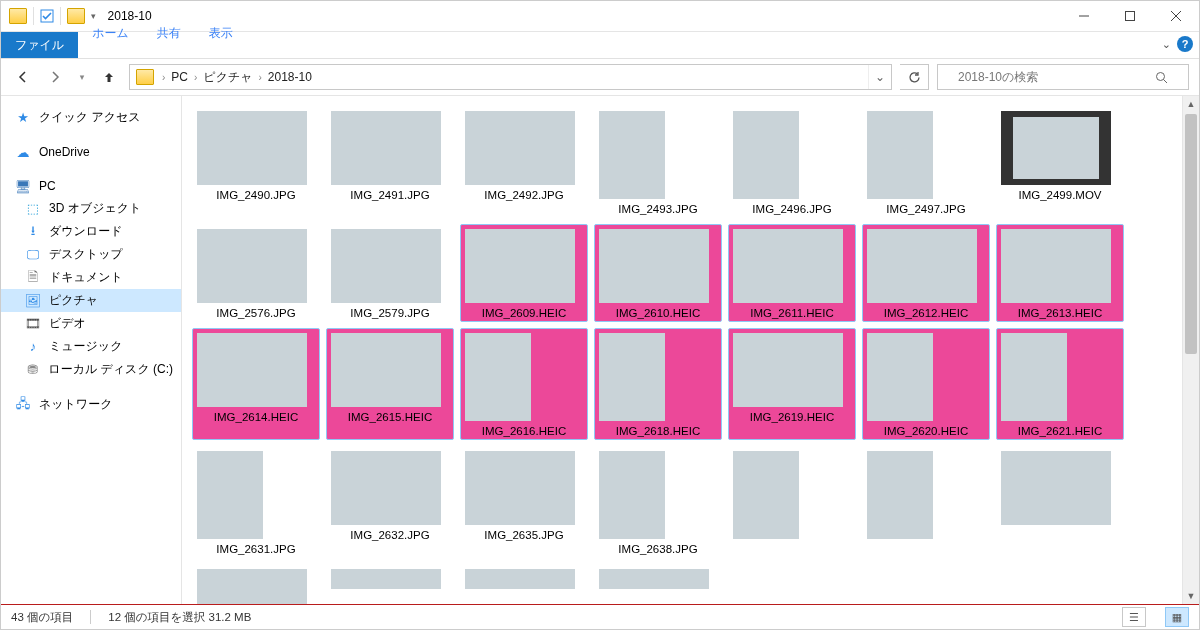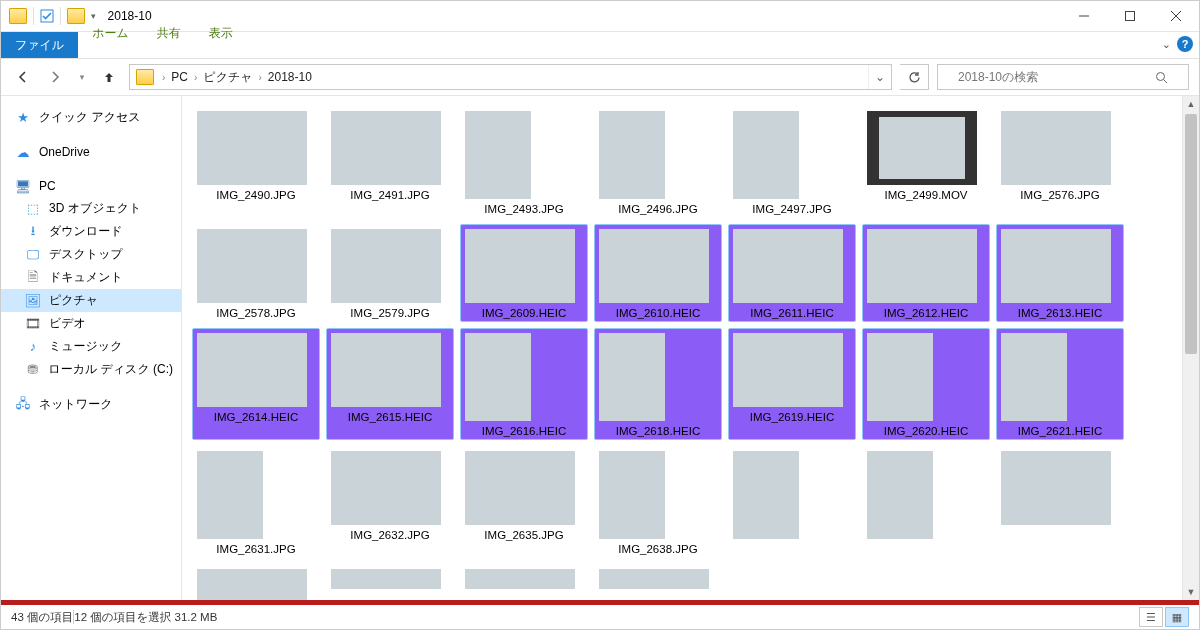--- a/index.html
+++ b/index.html
@@ -8,21 +8,21 @@
 .titlebar{height:30px;display:flex;align-items:center;background:#fff;border-bottom:1px solid #e5e5e5}
 .titlebar .qat{display:flex;align-items:center;gap:6px;padding:0 8px}
 .titlebar .qat .folder-ico{width:16px;height:14px;background:linear-gradient(#ffe9a6,#ffcf47);border:1px solid #d4a400;border-radius:1px}
 .titlebar .qat .sep{width:1px;height:18px;background:#e0e0e0}
 .titlebar .title{flex:0 0 auto;padding-left:4px}
 .titlebar .spacer{flex:1}
 .winbtn{width:46px;height:30px;display:flex;align-items:center;justify-content:center;color:#444}
 
 .ribbon{height:26px;display:flex;align-items:flex-end;background:#fff;border-bottom:1px solid #e1e1e1;position:relative}
 .ribbon .file{background:#1979ca;color:#fff;padding:5px 14px;font-size:12px;height:26px;box-sizing:border-box;display:flex;align-items:center}
-.ribbon .tab{padding:16px 14px;color:#4d7c0f}
+.ribbon .tab{padding:16px 14px;color:#3b82f6}
 .ribbon .right{position:absolute;right:6px;top:4px;display:flex;gap:6px;align-items:center;color:#555}
 .ribbon .help{width:16px;height:16px;border-radius:50%;background:#1979ca;color:#fff;display:flex;align-items:center;justify-content:center;font-size:11px;font-weight:bold}
 
 .navrow{height:36px;display:flex;align-items:center;gap:8px;padding:0 10px;border-bottom:1px solid #e5e5e5}
 .navbtn{width:24px;height:24px;display:flex;align-items:center;justify-content:center;color:#777;border-radius:2px}
 .navbtn.enabled{color:#333}
 .addr{flex:1;height:24px;border:1px solid #c8c8c8;display:flex;align-items:center;background:#fff}
 .addr .folder-ico{width:16px;height:14px;background:linear-gradient(#ffe9a6,#ffcf47);border:1px solid #d4a400;border-radius:1px;margin:0 6px}
 .addr .crumb{padding:0 4px;color:#222}
 .addr .chev{color:#888;padding:0 2px;font-size:10px}
@@ -49,30 +49,30 @@
 .ic-doc{color:#6e6e6e}
 .ic-pic{color:#2e8ae6}
 .ic-vid{color:#444}
 .ic-music{color:#2e8ae6}
 .ic-disk{color:#888}
 .ic-net{color:#2e8ae6}
 
 .content{flex:1;overflow:auto;padding:10px 0 10px 10px}
 .grid{display:flex;flex-wrap:wrap;gap:6px 6px}
 .thumb{width:118px;display:flex;flex-direction:column;padding:4px 4px 2px 4px;border:1px solid transparent;border-radius:2px}
-.thumb.sel{background:#8b5cf6;border-color:#8fc8f6}
+.thumb.sel{background:#ec4899;border-color:#8fc8f6}
 .thumb .img{width:110px;height:74px;background:#c9d3d8;display:flex;align-items:center;justify-content:center;position:relative;overflow:hidden}
 .thumb .img.tall{width:66px;height:88px}
 .thumb .img.mov{box-shadow:inset 0 0 0 6px #333, inset 6px 0 0 6px #333, inset -6px 0 0 6px #333}
 .thumb .cap{margin-top:4px;font-size:11.5px;text-align:center;max-width:118px;overflow:hidden;text-overflow:ellipsis;white-space:nowrap}
 .scrollbar{width:16px;background:#f0f0f0;border-left:1px solid #e5e5e5;position:relative}
 .scrollbar .track-btn{height:16px;display:flex;align-items:center;justify-content:center;color:#666;font-size:9px}
 .scrollbar .handle{position:absolute;left:2px;right:2px;top:18px;height:240px;background:#c2c2c2;border-radius:2px}
 
-.status{height:24px;border-top:5px solid #b91c1c;display:flex;align-items:center;padding:0 10px;font-size:11.5px;color:#333;gap:0}
+.status{height:24px;border-top:1px solid #b91c1c;display:flex;align-items:center;padding:0 10px;font-size:11.5px;color:#333;gap:17px}
 .status .sep{width:1px;height:14px;background:#ccc}
 .status .spacer{flex:1}
 .status .view{width:22px;height:18px;border:1px solid #c8c8c8;display:flex;align-items:center;justify-content:center;margin-left:2px;color:#555;font-size:11px}
 .status .view.active{background:#cde8ff;border-color:#8fc8f6}
 
 .sky{background:linear-gradient(#6fa9e0 60%,#a9c6e4)}
 .shrine{background:linear-gradient(#b7c9a4,#8e9b7b)}
 .indoor{background:linear-gradient(#c9a574,#9a7a4e)}
 .street{background:linear-gradient(#a9b2b8,#7e8a91)}
 .park{background:linear-gradient(#a7c48e,#6f8f5d)}
@@ -243,42 +243,42 @@
       <div class="grid" id="grid">
           <div class="thumb">
             <div class="img sky"></div>
             <div class="cap">IMG_2490.JPG</div>
           </div>
           <div class="thumb">
             <div class="img sky"></div>
             <div class="cap">IMG_2491.JPG</div>
           </div>
           <div class="thumb">
+            <div class="img sky"></div>
+            <div class="cap">IMG_2492.JPG</div>
+          </div>
+          <div class="thumb">
             <div class="img park tall"></div>
             <div class="cap">IMG_2493.JPG</div>
           </div>
           <div class="thumb">
             <div class="img indoor tall"></div>
             <div class="cap">IMG_2496.JPG</div>
           </div>
           <div class="thumb">
             <div class="img indoor tall"></div>
             <div class="cap">IMG_2497.JPG</div>
           </div>
           <div class="thumb">
             <div class="img street mov"></div>
             <div class="cap">IMG_2499.MOV</div>
           </div>
           <div class="thumb">
             <div class="img park"></div>
             <div class="cap">IMG_2576.JPG</div>
-          </div>
-          <div class="thumb">
-            <div class="img park"></div>
-            <div class="cap">IMG_2578.JPG</div>
           </div>
           <div class="thumb">
             <div class="img park"></div>
             <div class="cap">IMG_2579.JPG</div>
           </div>
           <div class="thumb sel">
             <div class="img shrine"></div>
             <div class="cap">IMG_2609.HEIC</div>
           </div>
           <div class="thumb sel">

